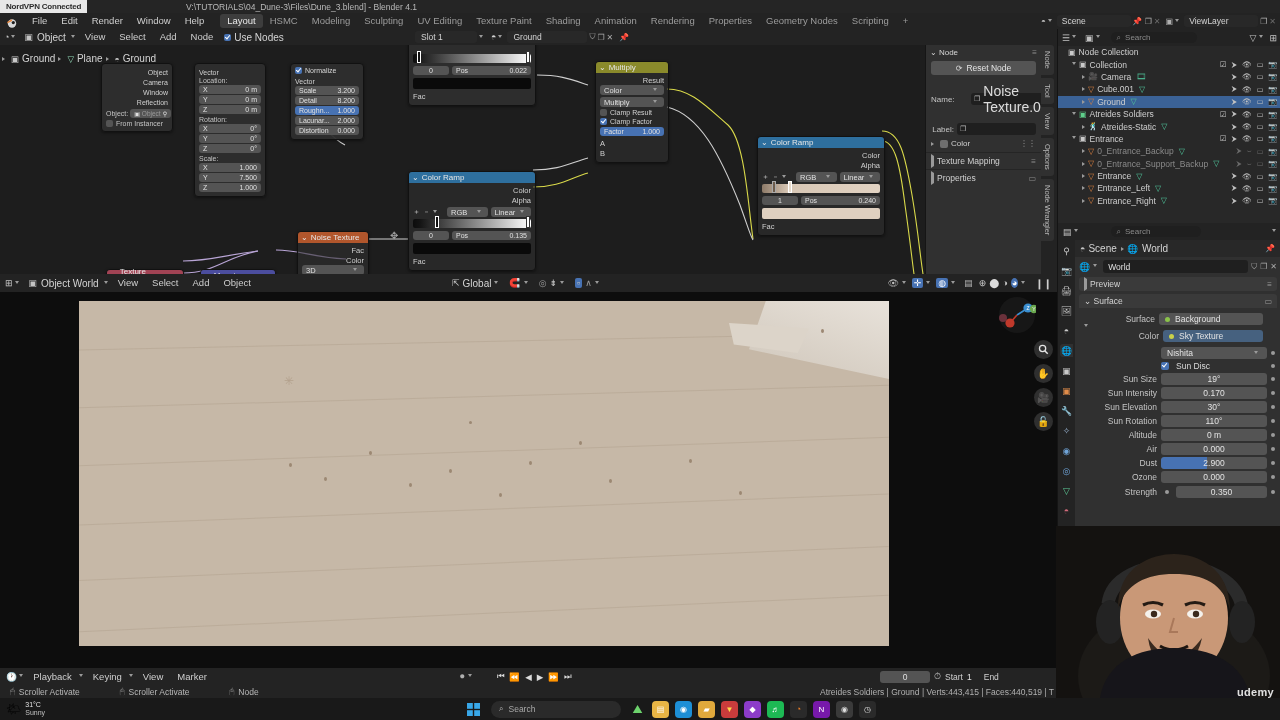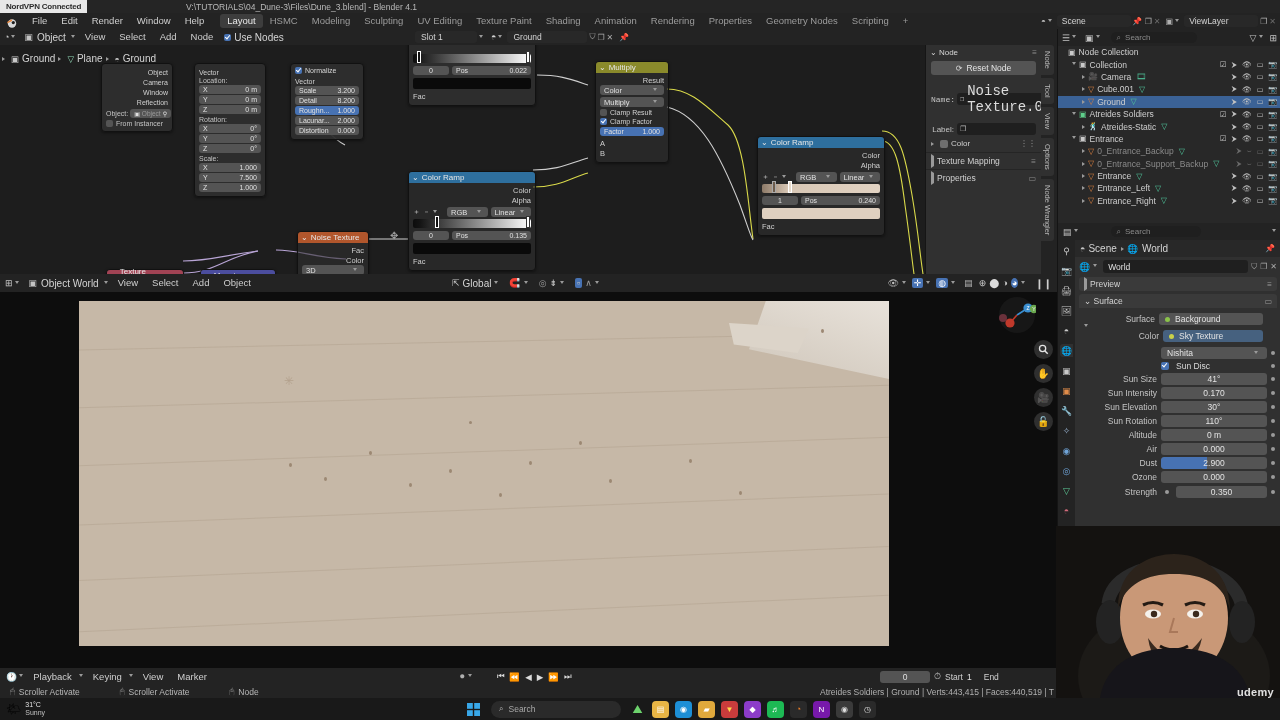--- a/index.html
+++ b/index.html
@@ -551,21 +551,21 @@
 
       <div id="n-panel">
         <div class="row" style="padding:3px 4px 0 4px;justify-content:space-between;">
           <span style="font-size:8px;color:#d6d6d6;">⌄ <span>Node</span></span>
           <span style="font-size:8px;color:#8e8e8e;">≡</span>
         </div>
         <div style="margin:4px 5px;background:#545454;border-radius:3px;height:14px;display:flex;align-items:center;justify-content:center;gap:4px;">
           <span style="font-size:8px;color:#d9d9d9;">⟳</span>
           <span style="font-size:8.5px;color:#e6e6e6;">Reset Node</span>
         </div>
-        <div class="row" style="margin:18px 5px;gap:3px;font-family:Liberation Mono, monospace;">
+        <div class="row" style="margin:18px 5px;gap:17px;">
           <span style="font-size:8px;color:#c4c4c4;width:23px;text-align:right;">Name:</span>
           <span style="flex:1;background:#1f1f1f;border-radius:3px;height:12px;display:flex;align-items:center;padding-left:3px;gap:3px;">
             <span style="font-size:7px;color:#b8b8b8;">❐</span>
             <span style="font-size:14px;color:#dcdcdc;">Noise Texture.0...</span>
           </span>
         </div>
         <div class="row" style="margin:3px 5px;gap:3px;">
           <span style="font-size:8px;color:#c4c4c4;width:23px;text-align:right;">Label:</span>
           <span style="flex:1;background:#1f1f1f;border-radius:3px;height:12px;display:flex;align-items:center;padding-left:3px;gap:3px;">
             <span style="font-size:7px;color:#b8b8b8;">❐</span>
@@ -970,21 +970,21 @@
           <span style="flex:1;display:flex;align-items:center;gap:4px;">
             <span class="chk on" style="width:8px;height:8px;"></span>
             <span style="font-size:8.5px;color:#d8d8d8;">Sun Disc</span>
           </span>
           <span class="dot"></span>
         </div>
 
         <div class="pr-line" style="margin-top:2px;">
           <span class="pr-label" style="width:76px;">Sun Size</span>
           <span class="pr-field" style="flex:1;">
-              <span>41°</span>
+              <span>19°</span>
             </span>
           <span class="dot"></span>
         </div>
 
         <div class="pr-line">
           <span class="pr-label" style="width:76px;">Sun Intensity</span>
           <span class="pr-field" style="flex:1;">
               <span>0.170</span>
             </span>
           <span class="dot"></span>

